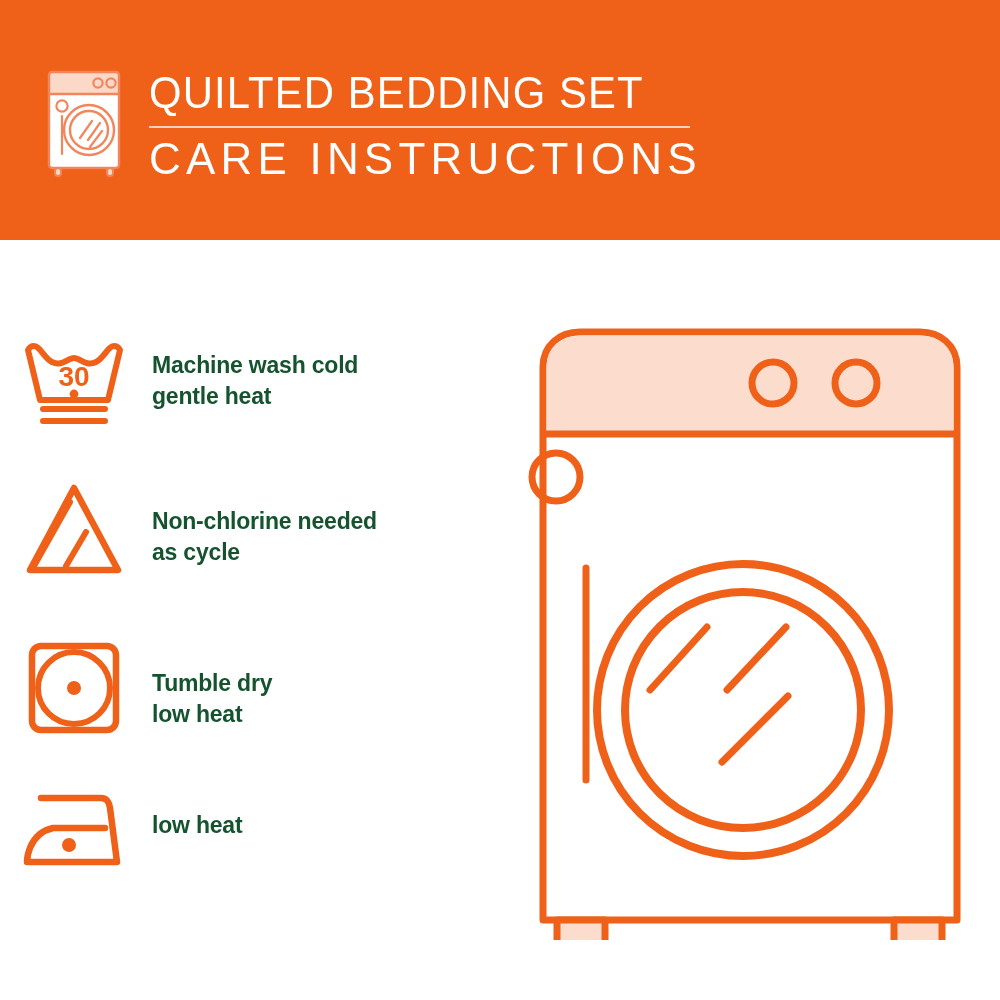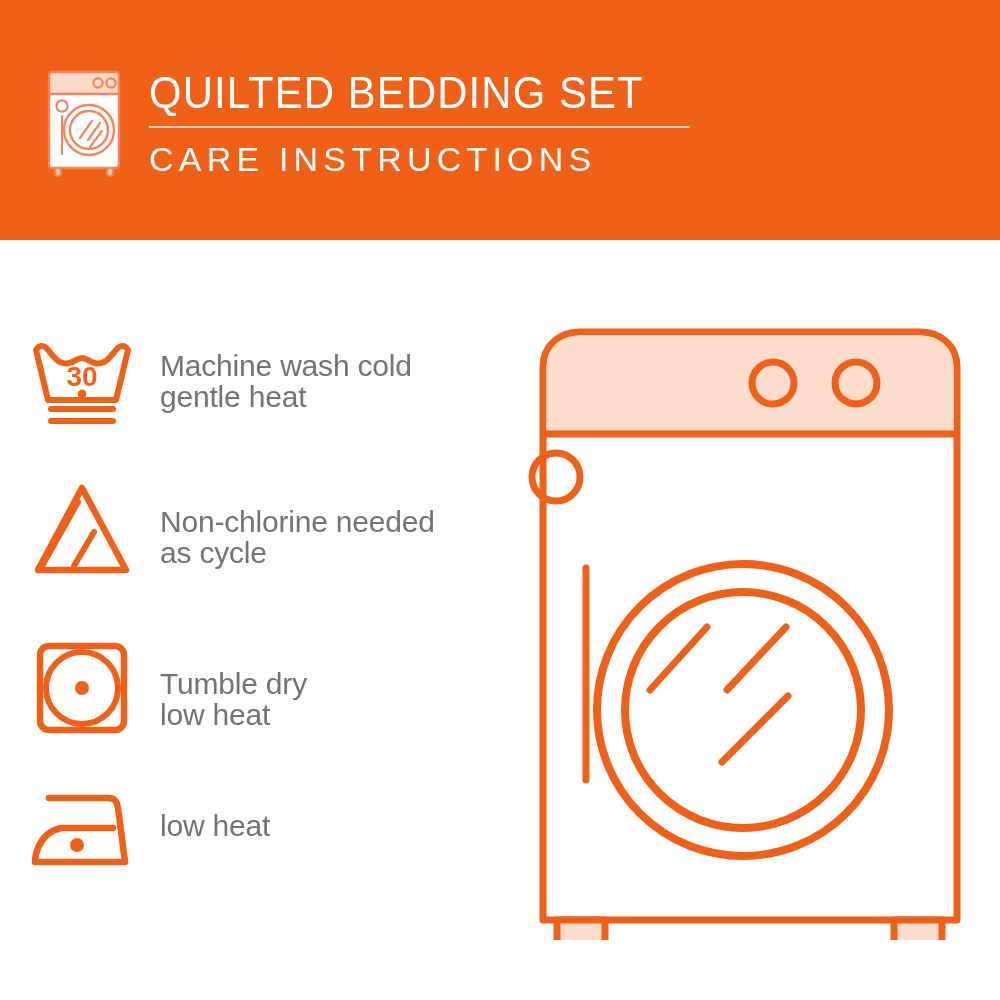--- a/index.html
+++ b/index.html
@@ -63,31 +63,31 @@
 
   .title-rule {
     margin: 6px 0 5px 0;
     width: 541px;
     height: 1.6px;
     background: #fbd2bd;
   }
 
   .title-sub {
     color: #ffffff;
-    font-size: 34px;
+    font-size: 44px;
     line-height: 52px;
     letter-spacing: 5.2px;
     font-weight: 400;
     white-space: nowrap;
   }
 
   
   .care-list {
     position: absolute;
-    left: 8px;
+    left: 0;
     top: 240px;
     width: 490px;
     height: 760px;
   }
 
   .care-row {
     position: absolute;
     left: 0;
     width: 490px;
     display: flex;
@@ -102,25 +102,25 @@
     width: 130px;
     min-width: 130px;
     display: flex;
     justify-content: center;
     align-items: flex-start;
     padding-left: 18px;
     box-sizing: border-box;
   }
 
   .care-text {
-    color: #737373;
-    font-size: 30px;
+    color: #14532d;
+    font-size: 23px;
     line-height: 31px;
     letter-spacing: -0.2px;
-    font-weight: 400;
+    font-weight: 700;
     padding-left: 22px;
     padding-top: 12px;
   }
   .care-row.r1 .care-text { padding-top: 26px; }
   .care-row.r2 .care-text { padding-top: 30px; }
   .care-row.r3 .care-text { padding-top: 22px; }
 
   .care-text div { white-space: nowrap; }
 
   

